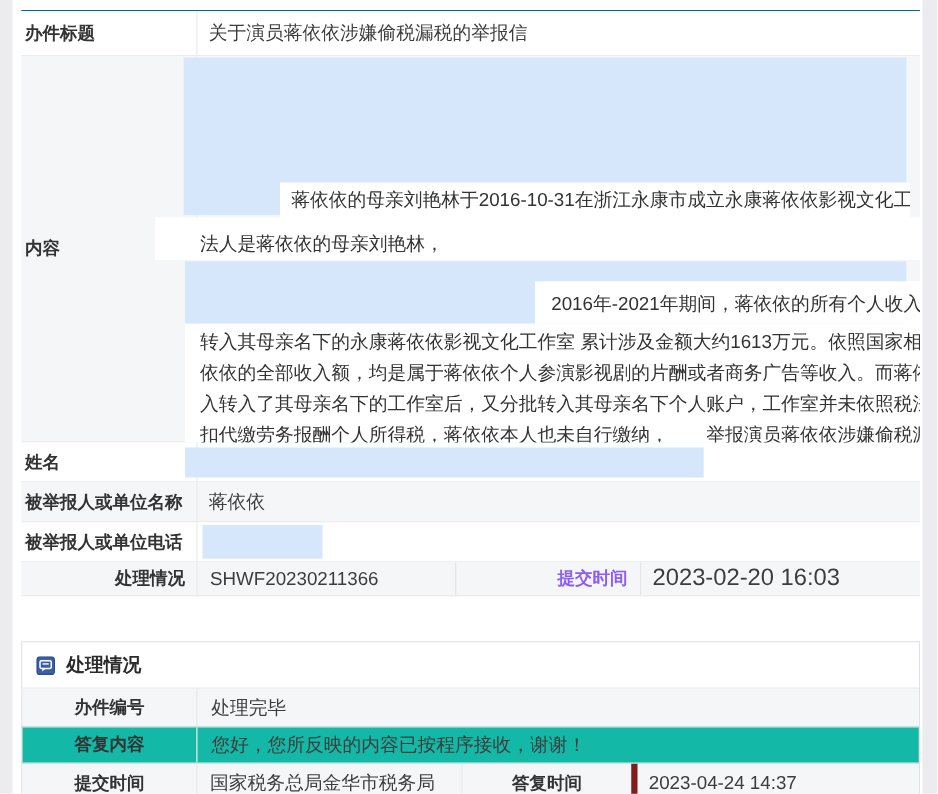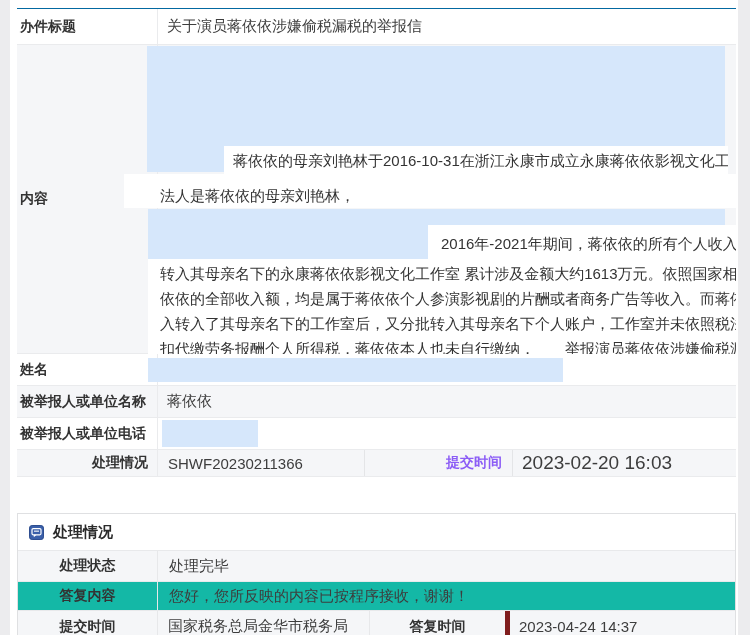--- a/index.html
+++ b/index.html
@@ -153,21 +153,21 @@
     <svg class="ricon" viewBox="0 0 15 15" aria-hidden="true">
       <rect x="0.5" y="0.5" width="14" height="14" rx="2.6" fill="#3a5fa9" stroke="#2d4d8f"></rect>
       <rect x="3" y="3.6" width="9" height="6.2" rx="1.2" fill="none" stroke="#ffffff" stroke-width="1.2"></rect>
       <path d="M4.8 9.8 L4.8 12.2 L7.6 9.8 Z" fill="#ffffff"></path>
       <rect x="5" y="5.6" width="5" height="1.1" fill="#ffffff"></rect>
     </svg>
     <span class="rtitle">处理情况</span>
   </div>
 
   <div class="rrow gray h30">
-    <div class="rlabel">处理状态</div>
+    <div class="rlabel">办件编号</div>
     <div class="rvalue">处理完毕</div>
   </div>
 
   <div class="rrow white h30">
     <div class="rlabel">答复内容</div>
     <div class="rvalue">您好，您所反映的内容已按程序接收，谢谢！</div>
   </div>
 
   <div class="rrow gray h31">
     <div class="rlabel">提交时间</div>

